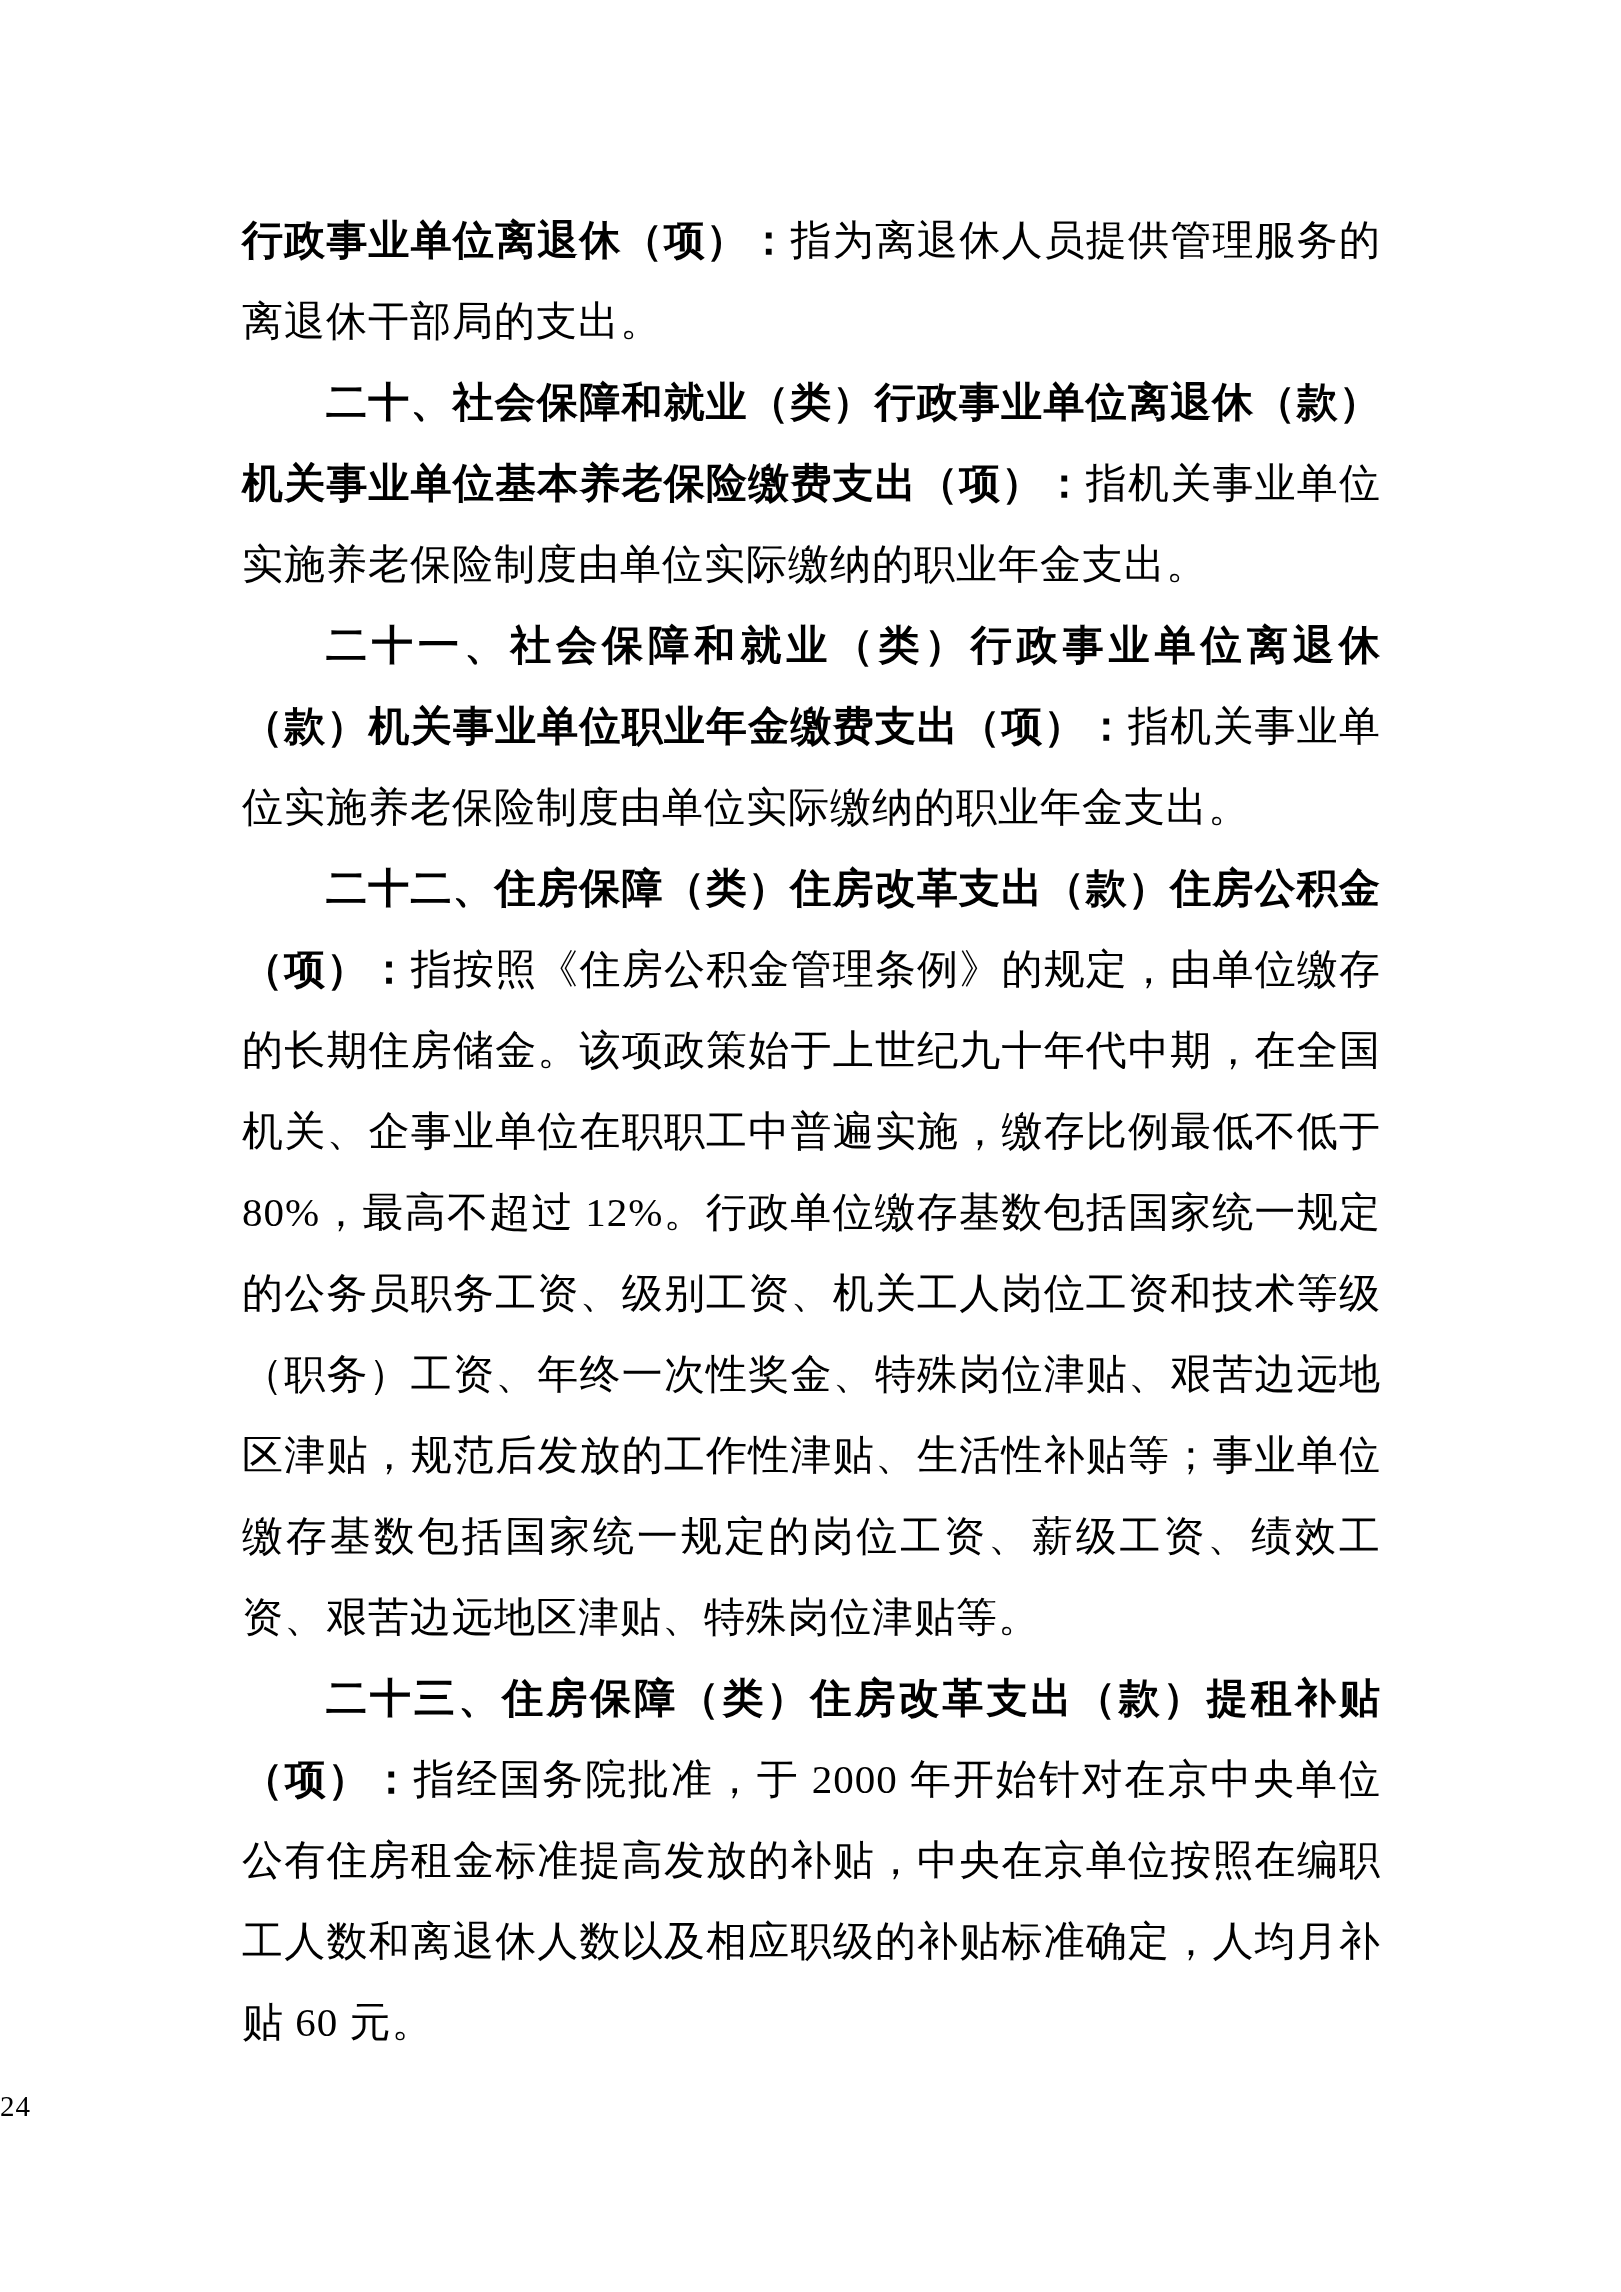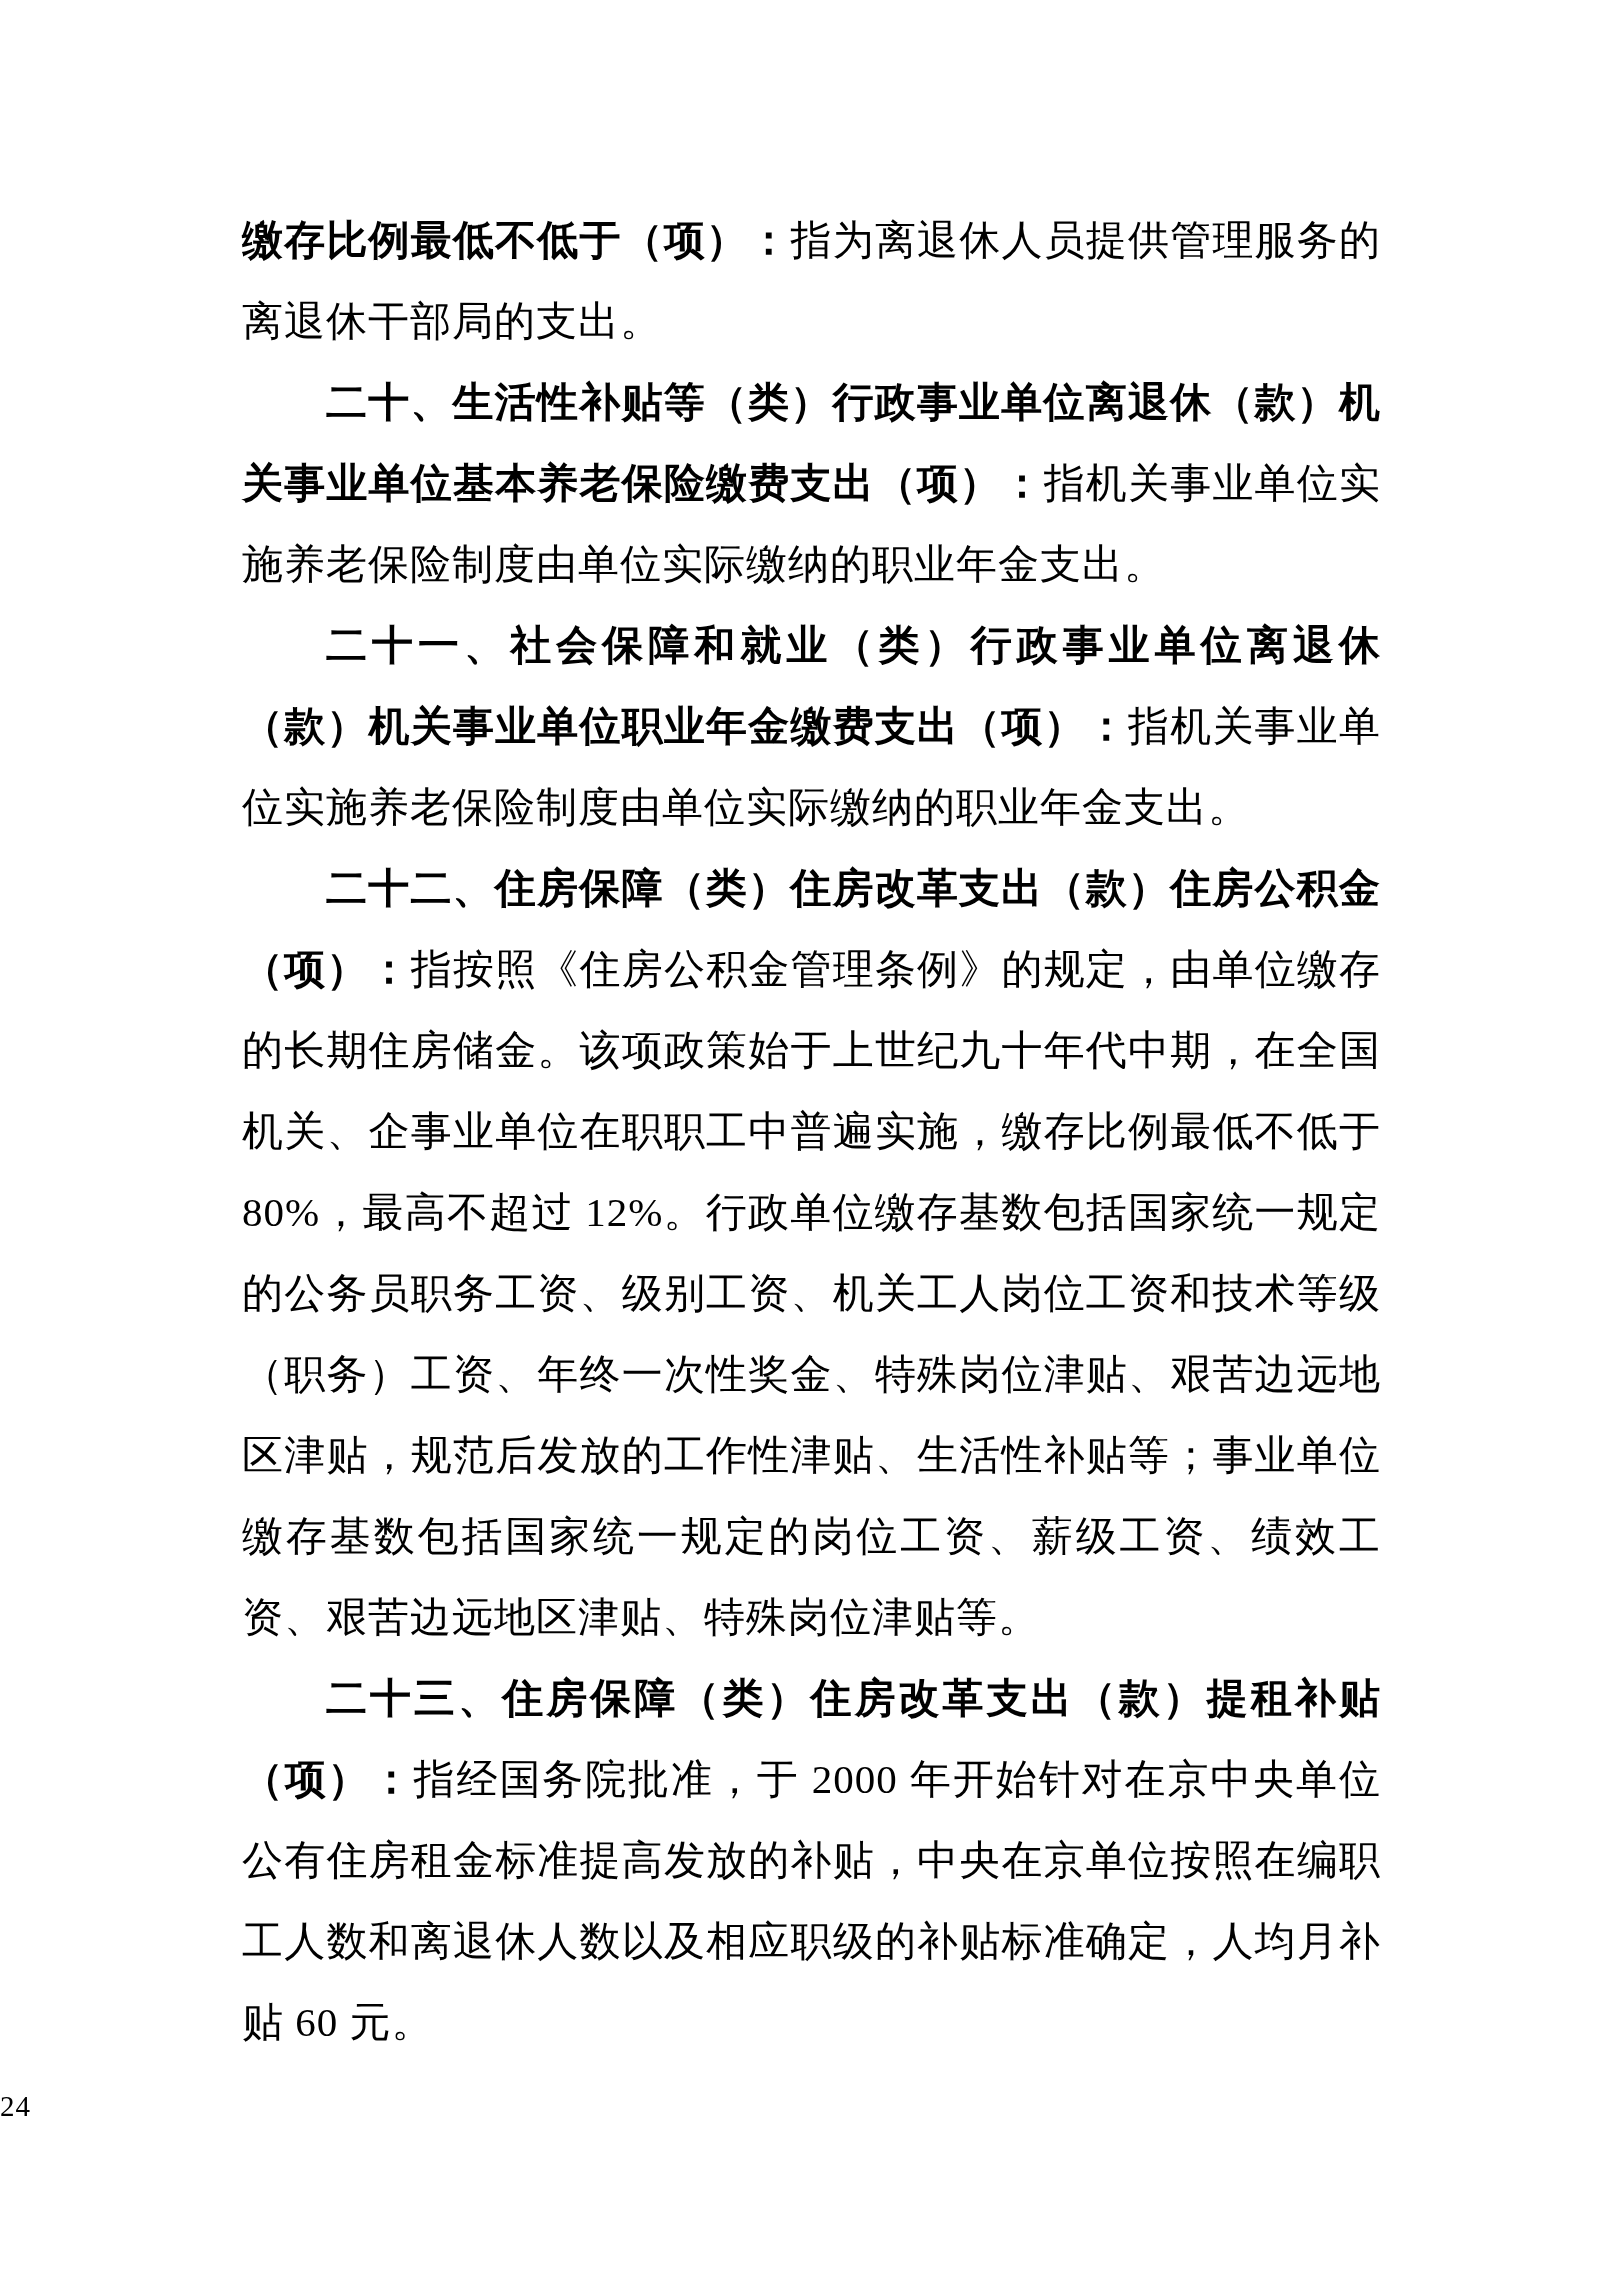--- a/index.html
+++ b/index.html
@@ -44,21 +44,21 @@
     text-align: left;
     font-size: 29px;
     letter-spacing: 1px;
   }
 </style>
 </head>
 <body>
 
 <div class="page">
   <div class="content">
-      <p class="para"><span class="seg b">缴存比例最低不低于（项）：</span><span class="seg">指为离退休人员提供管理服务的离退休干部局的支出。</span></p>
-      <p class="para indent"><span class="seg b">二十、生活性补贴等（类）行政事业单位离退休（款）机关事业单位基本养老保险缴费支出（项）：</span><span class="seg">指机关事业单位实施养老保险制度由单位实际缴纳的职业年金支出。</span></p>
+      <p class="para"><span class="seg b">行政事业单位离退休（项）：</span><span class="seg">指为离退休人员提供管理服务的离退休干部局的支出。</span></p>
+      <p class="para indent"><span class="seg b">二十、社会保障和就业（类）行政事业单位离退休（款）机关事业单位基本养老保险缴费支出（项）：</span><span class="seg">指机关事业单位实施养老保险制度由单位实际缴纳的职业年金支出。</span></p>
       <p class="para indent"><span class="seg b">二十一、社会保障和就业（类）行政事业单位离退休（款）机关事业单位职业年金缴费支出（项）：</span><span class="seg">指机关事业单位实施养老保险制度由单位实际缴纳的职业年金支出。</span></p>
       <p class="para indent"><span class="seg b">二十二、住房保障（类）住房改革支出（款）住房公积金（项）：</span><span class="seg">指按照《住房公积金管理条例》的规定，由单位缴存的长期住房储金。该项政策始于上世纪九十年代中期，在全国机关、企事业单位在职职工中普遍实施，缴存比例最低不低于 80%，最高不超过 12%。行政单位缴存基数包括国家统一规定的公务员职务工资、级别工资、机关工人岗位工资和技术等级（职务）工资、年终一次性奖金、特殊岗位津贴、艰苦边远地区津贴，规范后发放的工作性津贴、生活性补贴等；事业单位缴存基数包括国家统一规定的岗位工资、薪级工资、绩效工资、艰苦边远地区津贴、特殊岗位津贴等。</span></p>
       <p class="para indent"><span class="seg b">二十三、住房保障（类）住房改革支出（款）提租补贴（项）：</span><span class="seg">指经国务院批准，于 2000 年开始针对在京中央单位公有住房租金标准提高发放的补贴，中央在京单位按照在编职工人数和离退休人数以及相应职级的补贴标准确定，人均月补贴 60 元。</span></p>
     </div>
   <div class="page-number">24</div>
 </div>
 
 
 </body></html>

